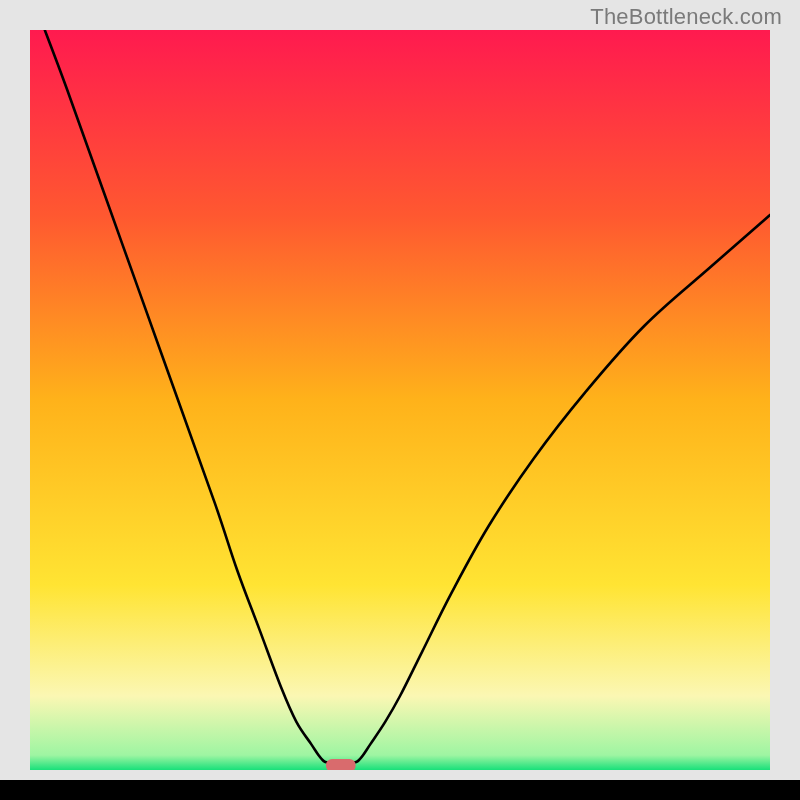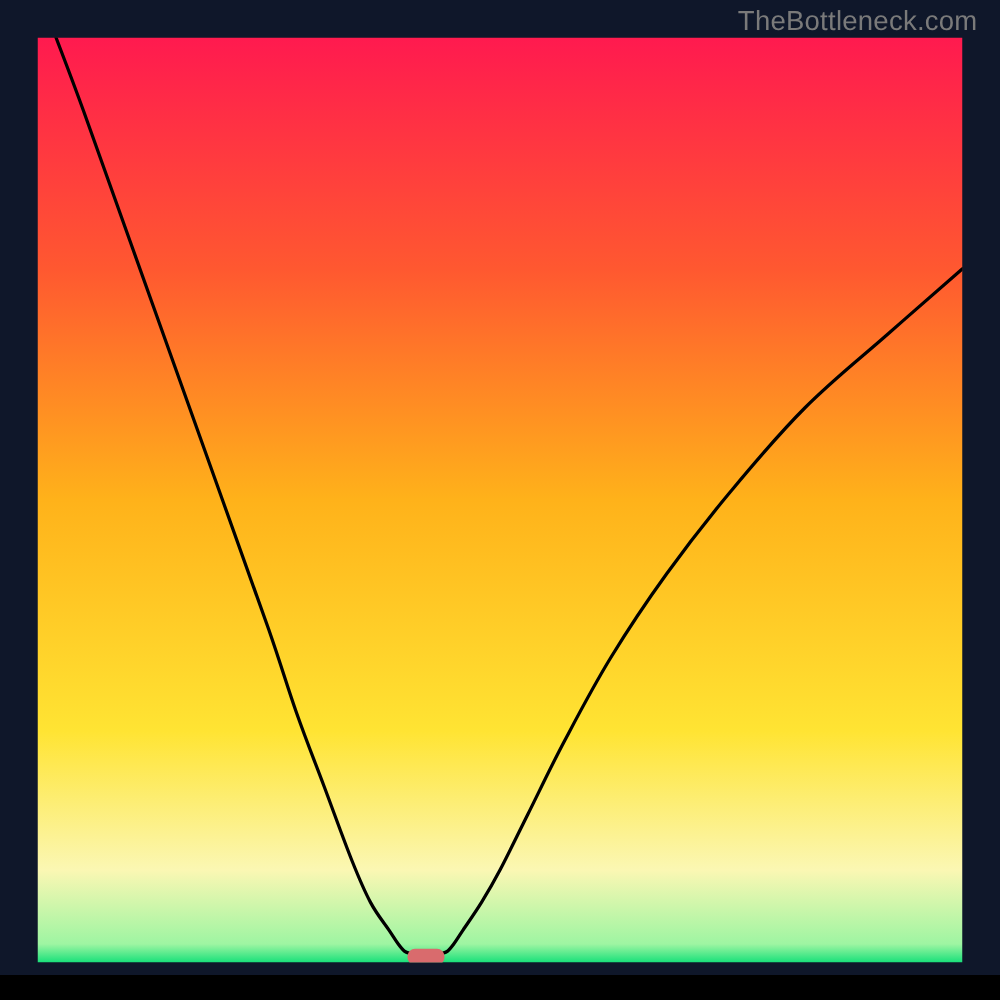--- a/index.html
+++ b/index.html
@@ -8,21 +8,21 @@
     width: 800px;
     height: 800px;
     background: #000;
     font-family: Arial, Helvetica, sans-serif;
     overflow: hidden;
   }
   .outer {
     position: relative;
     width: 800px;
     height: 780px;
-    background: #0f172a;
+    background: #e5e5e5;
   }
   .watermark {
     position: absolute;
     top: 4px;
     right: 18px;
     color: #7a7a7a;
     font-size: 22px;
     font-weight: 500;
     letter-spacing: 0.2px;
     z-index: 20;

